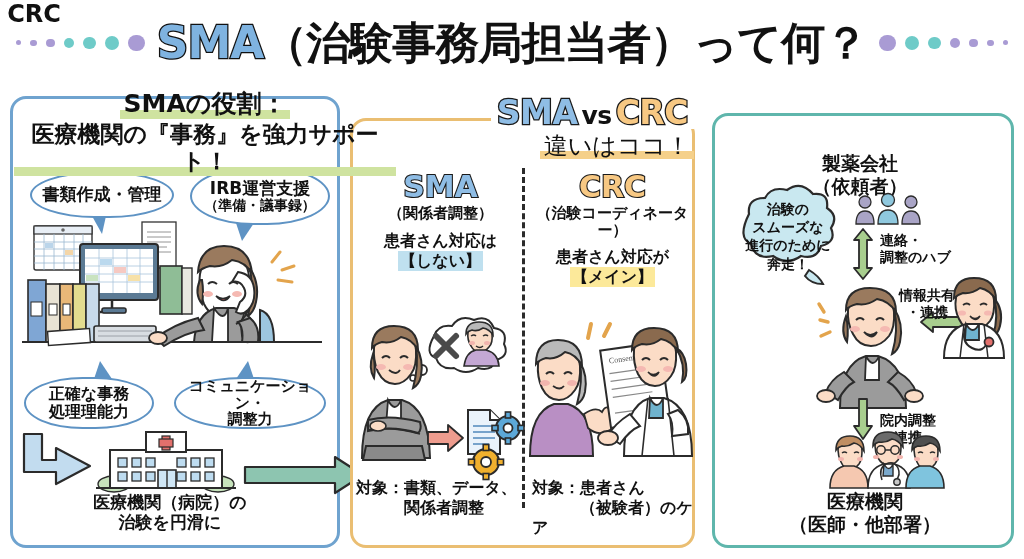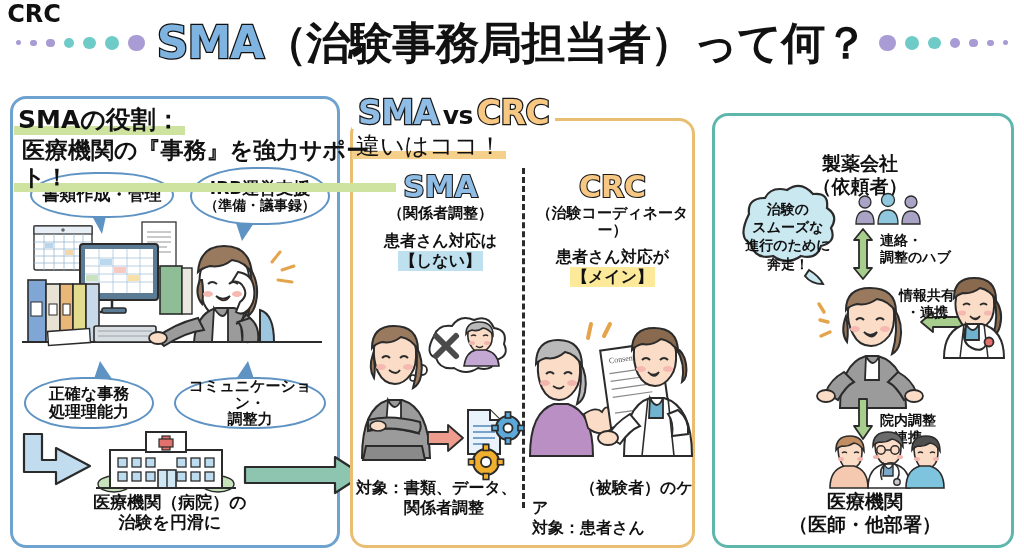--- a/index.html
+++ b/index.html
@@ -34,21 +34,21 @@
   .panel.middle { left:350px; top:118px; width:345px; height:430px;
                   border:3.5px solid #EABE72; }
   .panel.right  { left:712px; top:113px; width:302px; height:435px;
                   border:3.5px solid #5FB6AC; }
   .hl-green { background: linear-gradient(to top, #CFE3A0 0 9px, transparent 9px 100%); }
   .hl-orange{ background: linear-gradient(to top, #F5D08A 0 8px, transparent 8px 100%); }
   .hl-blue  { background:#BFE0EF; }
   .hl-yellow{ background:#FCE99A; }
 
   
-  .left-head { position:absolute; left:14px; top:90px; width:382px; z-index:6;margin-top:16px; }
+  .left-head { position:absolute; left:14px; top:90px; width:382px; text-align:center; z-index:6; }
   .left-head .l1 { font-size:25px; font-weight:bold; color:#111; display:inline-block;
                    padding:0 4px; line-height:1.15; }
   .left-head .l2 { font-size:23px; font-weight:bold; color:#111; display:inline-block;
                    padding:0 8px; line-height:1.2; margin-top:2px; }
 
   
   .bubble { position:absolute; border:2.5px solid #5E93C4; border-radius:45%/50%;
             background:#fff; color:#111; font-weight:bold; text-align:center;
             display:flex; flex-direction:column; align-items:center; justify-content:center;
             line-height:1.12; z-index:4; }
@@ -72,21 +72,21 @@
   .office { position:absolute; left:22px; top:222px; width:300px; height:150px; }
 
   
   .hosp-wrap { position:absolute; left:96px; top:428px; width:140px; height:64px; }
   .hosp-caption { position:absolute; left:75px; top:492px; width:190px; text-align:center;
                   font-size:17px; font-weight:bold; line-height:1.18; color:#111; }
   .elbow-arrow { position:absolute; left:20px; top:432px; width:74px; height:58px; }
   .green-arrow { position:absolute; left:243px; top:455px; width:122px; height:40px; }
 
   
-  .mid-head { position:absolute; left:352px; top:96px; width:342px; text-align:left; z-index:6; }
+  .mid-head { position:absolute; left:352px; top:96px; width:342px; text-align:right; z-index:6; }
   .mid-title { font-size:33px; font-weight:bold; letter-spacing:-0.5px; line-height:1;
                background:#fff; display:inline-block; padding:0 6px; }
   .mt-sma { color:#8FBDE5; -webkit-text-stroke:2.5px #1a1a1a; paint-order: stroke fill; }
   .mt-vs  { color:#111; font-size:25px; padding:0 4px; }
   .mt-crc { color:#F7C883; -webkit-text-stroke:2.5px #1a1a1a; paint-order: stroke fill; }
   .mid-sub { display:inline-block; font-size:24px; font-weight:normal; color:#111;
              margin-top:4px; padding:0 4px; line-height:1.1; }
 
   .divider { position:absolute; left:522px; top:168px; width:0; height:340px;
              border-left:3px dashed #2b2b2b; }
@@ -496,22 +496,22 @@
       <path d="M120 80 l-6 58 M140 80 l6 58" stroke="#2b2b2b" stroke-width="1.6" fill="none"></path>
 
       <path d="M102 96 q-16 10 -22 22 l12 8 q10 -14 20 -18 z" fill="#fff" stroke="#2b2b2b" stroke-width="2"></path>
       <ellipse cx="80" cy="120" rx="10" ry="7" fill="#FBDCC6" stroke="#2b2b2b" stroke-width="1.8"></ellipse>
 
       <path d="M150 92 q12 10 10 24 l-16 2 q2 -14 -4 -22 z" fill="#fff" stroke="#2b2b2b" stroke-width="2"></path>
     </g>
   </svg>
 
   <div class="col-foot foot-crc">
+    <div>対象：患者さん</div>
     <div>　　　（被験者）のケア</div>
-    <div>対象：患者さん</div>
   </div>
 
   <div class="panel right" style="border-color: rgb(95, 182, 172);"></div>
 
 
   <div class="node-label pharma-label">
     <div>製薬会社</div>
     <div>（依頼者）</div>
   </div>
 

